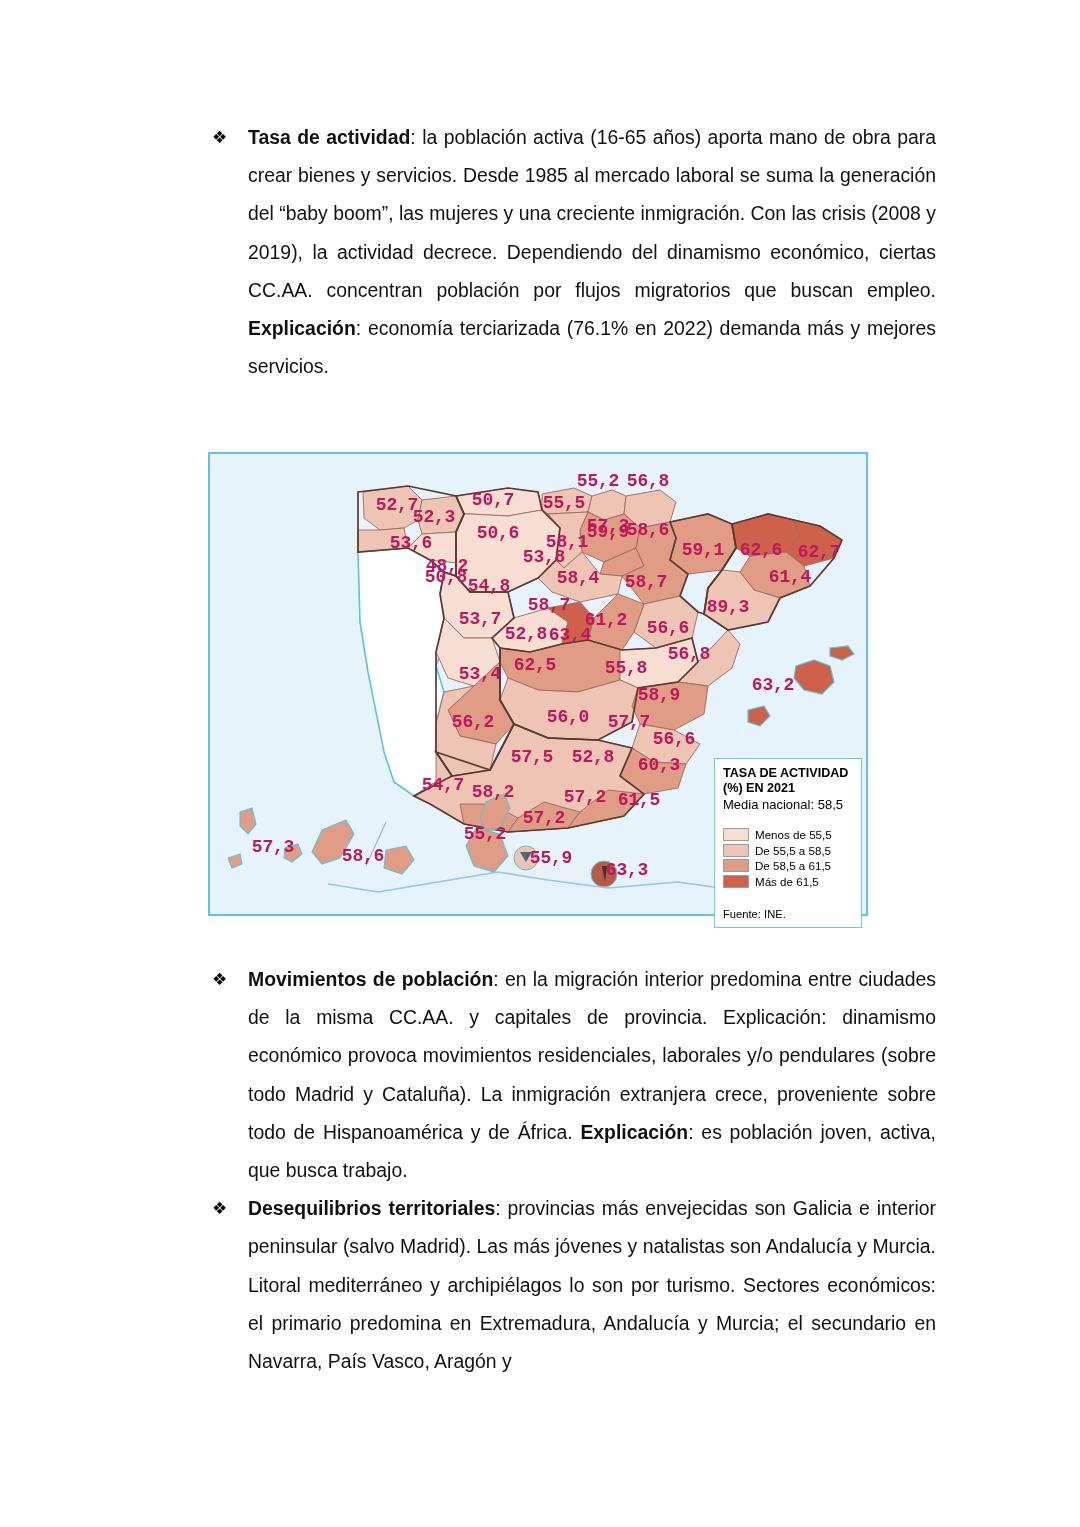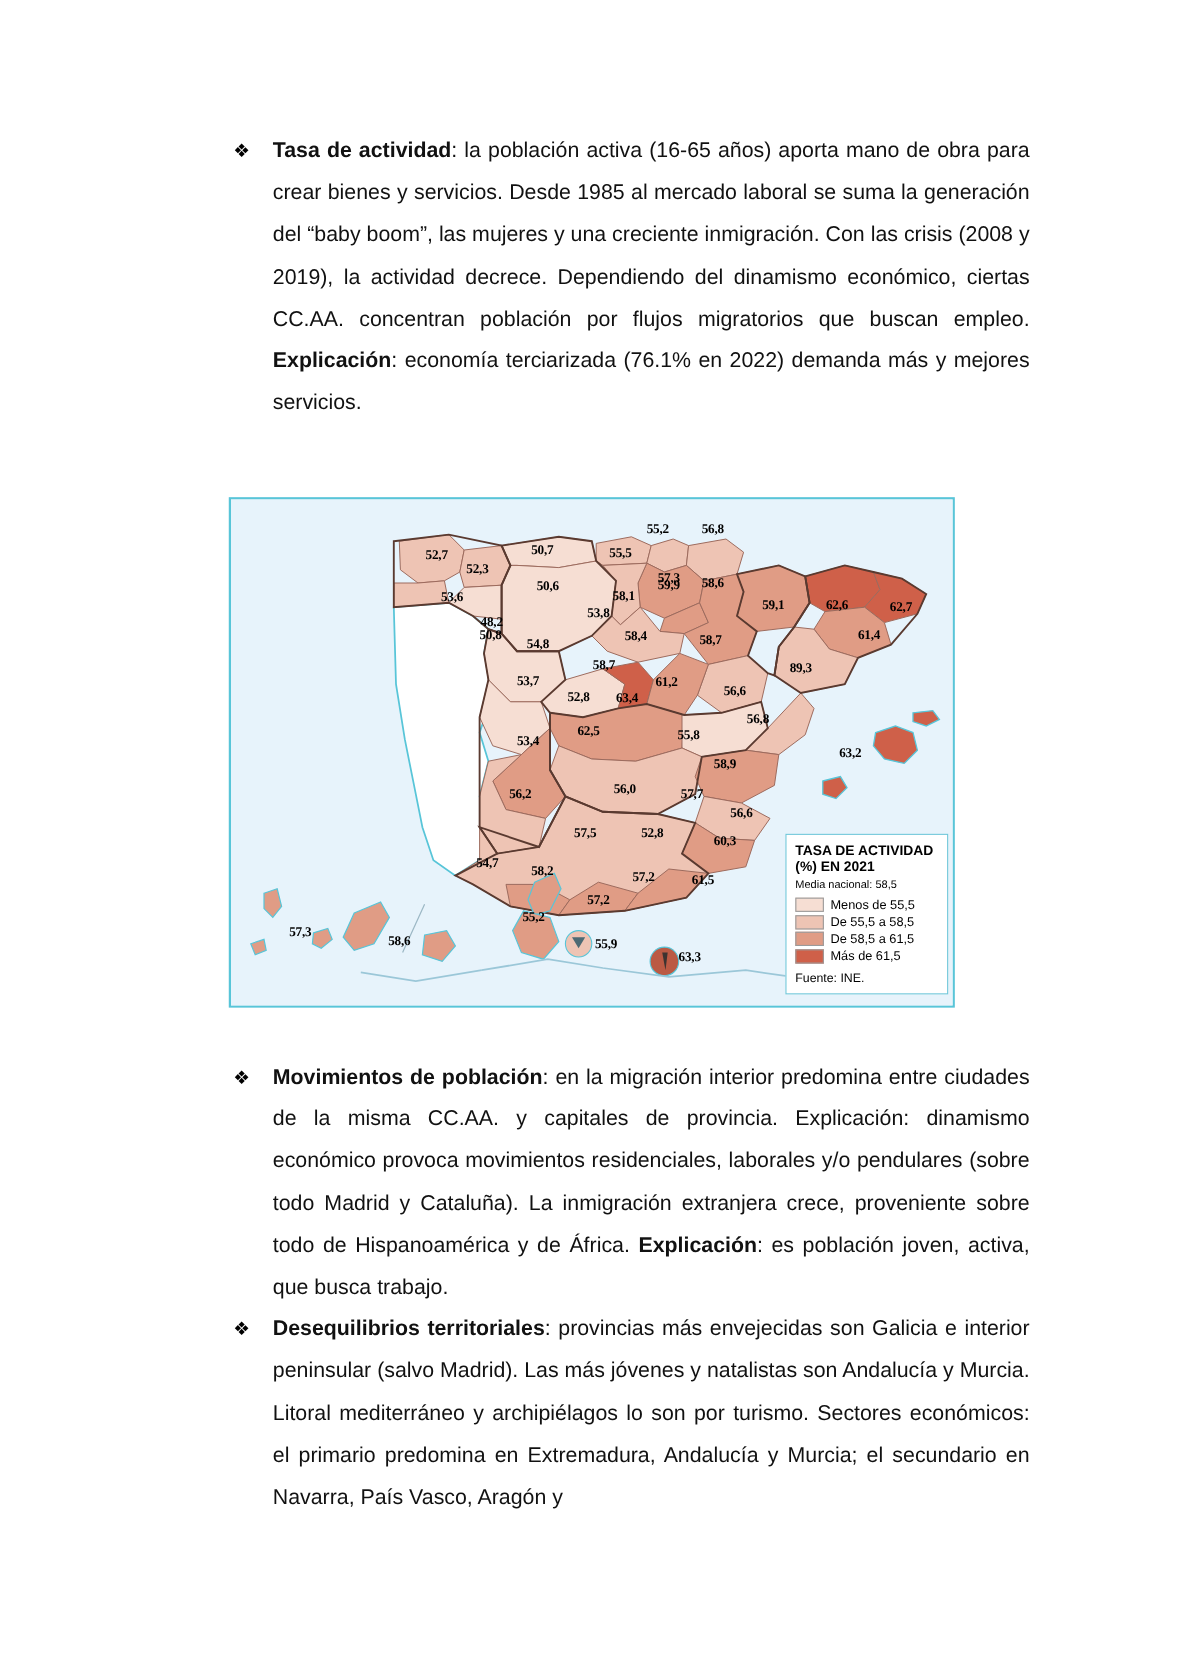--- a/index.html
+++ b/index.html
@@ -72,24 +72,24 @@
   .map-canvas {
     position: absolute;
     inset: 0;
     overflow: hidden;
   }
   .map-canvas svg { display: block; }
 
   
   .vlabel {
     position: absolute;
-    font-family: Liberation Serif, serif;
-    font-size: 12px;
+    font-family: Liberation Mono, monospace;
+    font-size: 18px;
     font-weight: bold;
-    color: #000000;
+    color: #be185d;
     white-space: nowrap;
     transform: translate(-50%, -50%);
     letter-spacing: -0.2px;
   }
 
   
   .legend {
     position: absolute;
     left: 506px;
     top: 306px;
@@ -100,24 +100,24 @@
     box-sizing: border-box;
   }
   .legend-title {
     font-size: 12.6px;
     font-weight: bold;
     line-height: 14.5px;
     color: #000;
     margin-bottom: 3px;
   }
   .legend-mean {
-    font-size: 10px;
+    font-size: 13px;
     line-height: 14px;
     color: #000;
-    margin-bottom: 4px;
+    margin-bottom: 16px;
   }
   .legend-row {
     display: flex;
     align-items: center;
     margin-bottom: 2.5px;
   }
   .legend-swatch {
     width: 26px;
     height: 13px;
     border: 1px solid #9b9b9b;
@@ -128,21 +128,21 @@
   .legend-label {
     font-size: 11.6px;
     line-height: 13px;
     color: #000;
     white-space: nowrap;
   }
   .legend-source {
     font-size: 11.2px;
     line-height: 13px;
     color: #000;
-    margin-top: 8px;
+    margin-top: 20px;
   }
 </style>
 </head>
 <body>
 
 <div class="page">
 
   <div class="content">
 
     <div class="bullet-block" style="margin-bottom:14px;">

